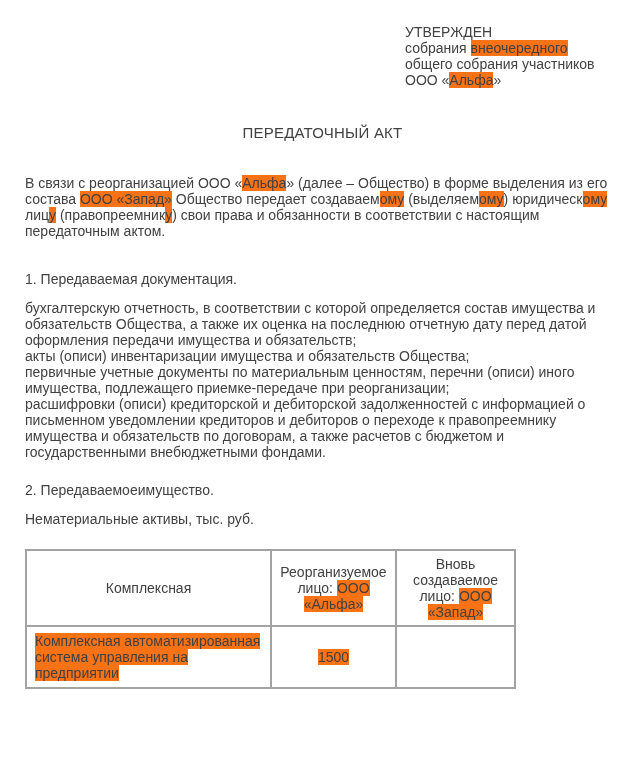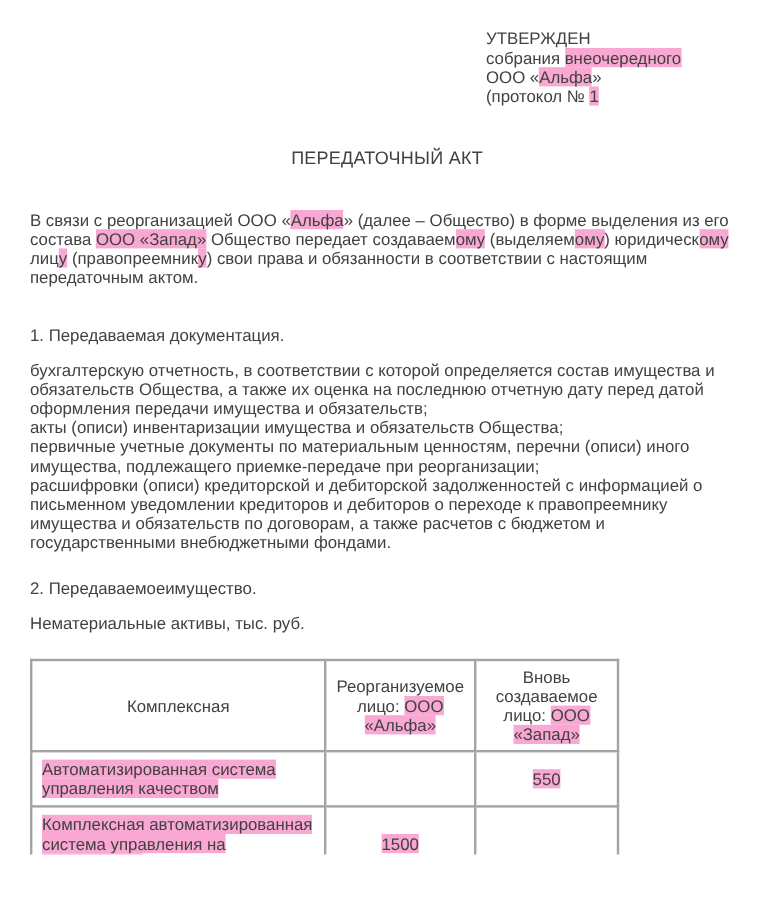--- a/index.html
+++ b/index.html
@@ -17,21 +17,21 @@
   }
   .page {
     box-sizing: border-box;
     width: 644px;
     height: 712px;
     padding: 24px 24px 0 25px;
     overflow: hidden;
     background: #ffffff;
   }
   .hl {
-    background: #f9a8d4;
+    background: #f97316;
   }
   .approval {
     margin-left: 380px;
   }
   .approval .appr-line {
     white-space: nowrap;
   }
   .doc-title {
     margin-top: 36px;
     text-align: center;
@@ -85,22 +85,22 @@
   .cell-val  { text-align: center; }
 </style>
 </head>
 <body>
 
 <div class="page">
 
   <div class="approval">
     <div class="appr-line"><span>УТВЕРЖДЕН</span></div>
     <div class="appr-line"><span>собрания </span><span class="hl">внеочередного</span></div>
+    <div class="appr-line"><span>общего собрания участников</span></div>
     <div class="appr-line"><span>ООО «</span><span class="hl">Альфа</span><span>»</span></div>
-    <div class="appr-line"><span>(протокол № </span><span class="hl">1</span></div>
   </div>
 
   <div class="doc-title">ПЕРЕДАТОЧНЫЙ АКТ</div>
 
   <p class="intro"><span>В связи с реорганизацией ООО «</span><span class="hl">Альфа</span><span>» (далее – Общество) в форме выделения из его состава </span><span class="hl">ООО «Запад»</span><span> Общество передает создаваем</span><span class="hl">ому</span><span> (выделяем</span><span class="hl">ому</span><span>) юридическ</span><span class="hl">ому</span><span> лиц</span><span class="hl">у</span><span> (правопреемник</span><span class="hl">у</span><span>) свои права и обязанности в соответствии с настоящим передаточным актом.</span></p>
 
   <p class="sec-heading">1. Передаваемая документация.</p>
 
 
   <div class="doc-list">
@@ -121,25 +121,20 @@
     </colgroup>
     <thead>
       <tr>
         <th>Комплексная</th>
         <th><span>Реорганизуемое лицо: </span><span class="hl">ООО «Альфа»</span></th>
         <th><span>Вновь создаваемое лицо: </span><span class="hl">ООО «Запад»</span></th>
       </tr>
     </thead>
     <tbody>
       <tr>
-        <td class="cell-name"><span class="hl">Автоматизированная система управления качеством</span></td>
-        <td class="cell-val"><span class="hl"></span></td>
-        <td class="cell-val"><span class="hl">550</span></td>
-      </tr>
-      <tr>
         <td class="cell-name"><span class="hl">Комплексная автоматизированная система управления на предприятии</span></td>
         <td class="cell-val"><span class="hl">1500</span></td>
         <td class="cell-val"><span class="hl"></span></td>
       </tr>
     </tbody>
   </table>
 
 </div>
 
 </body></html>

